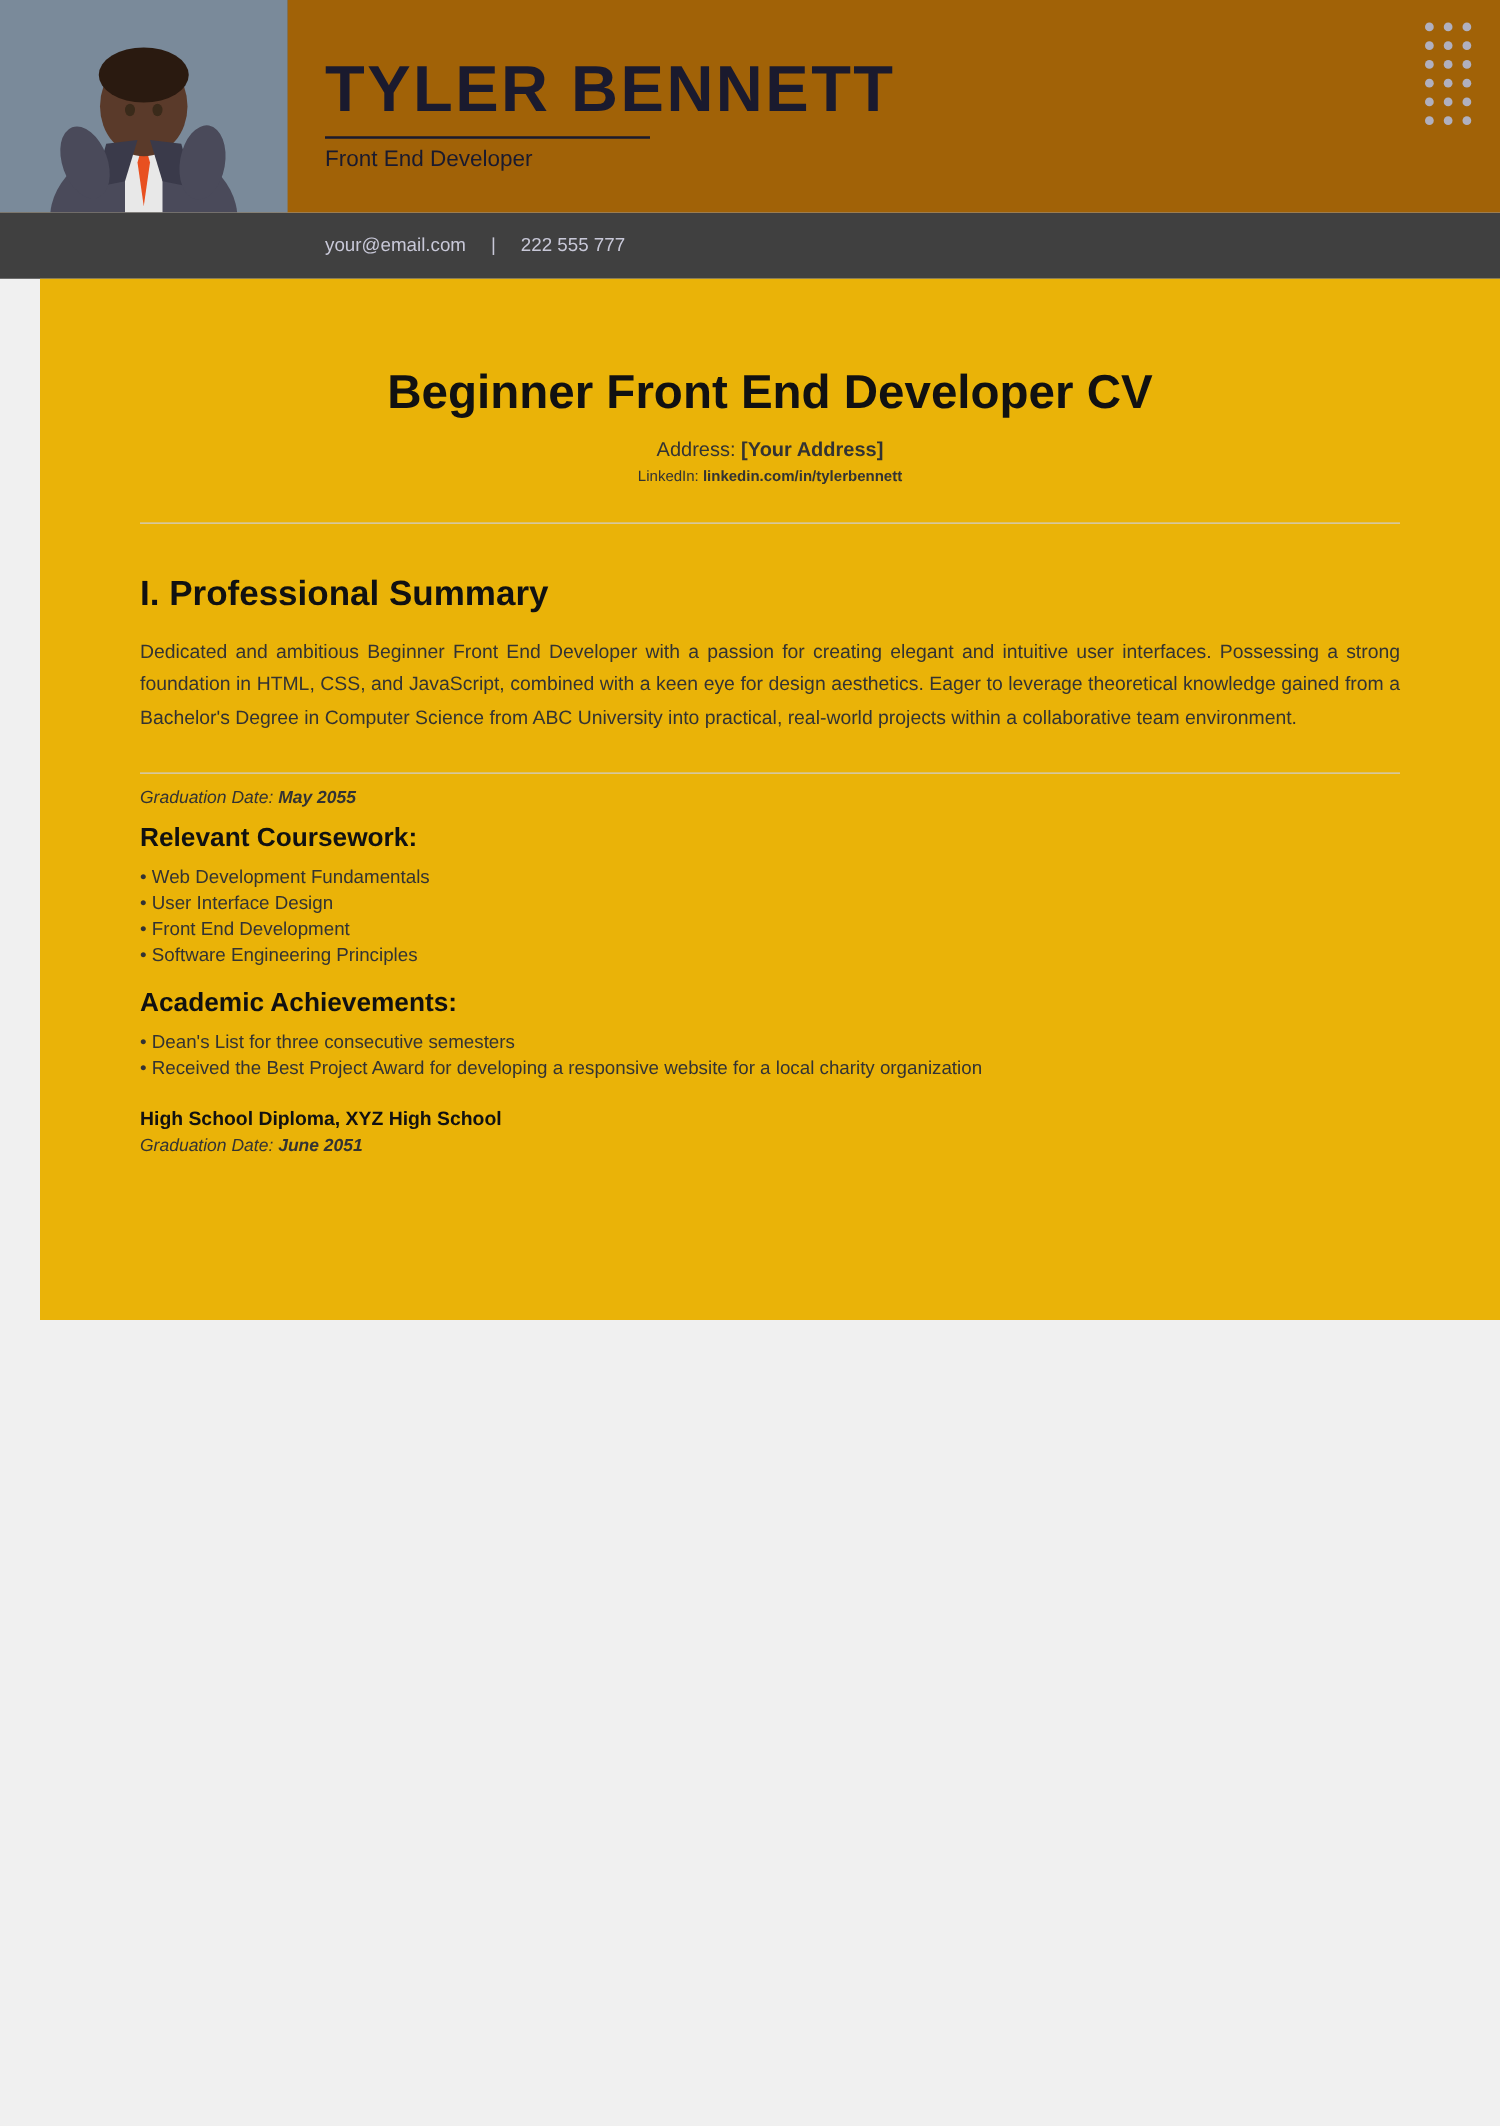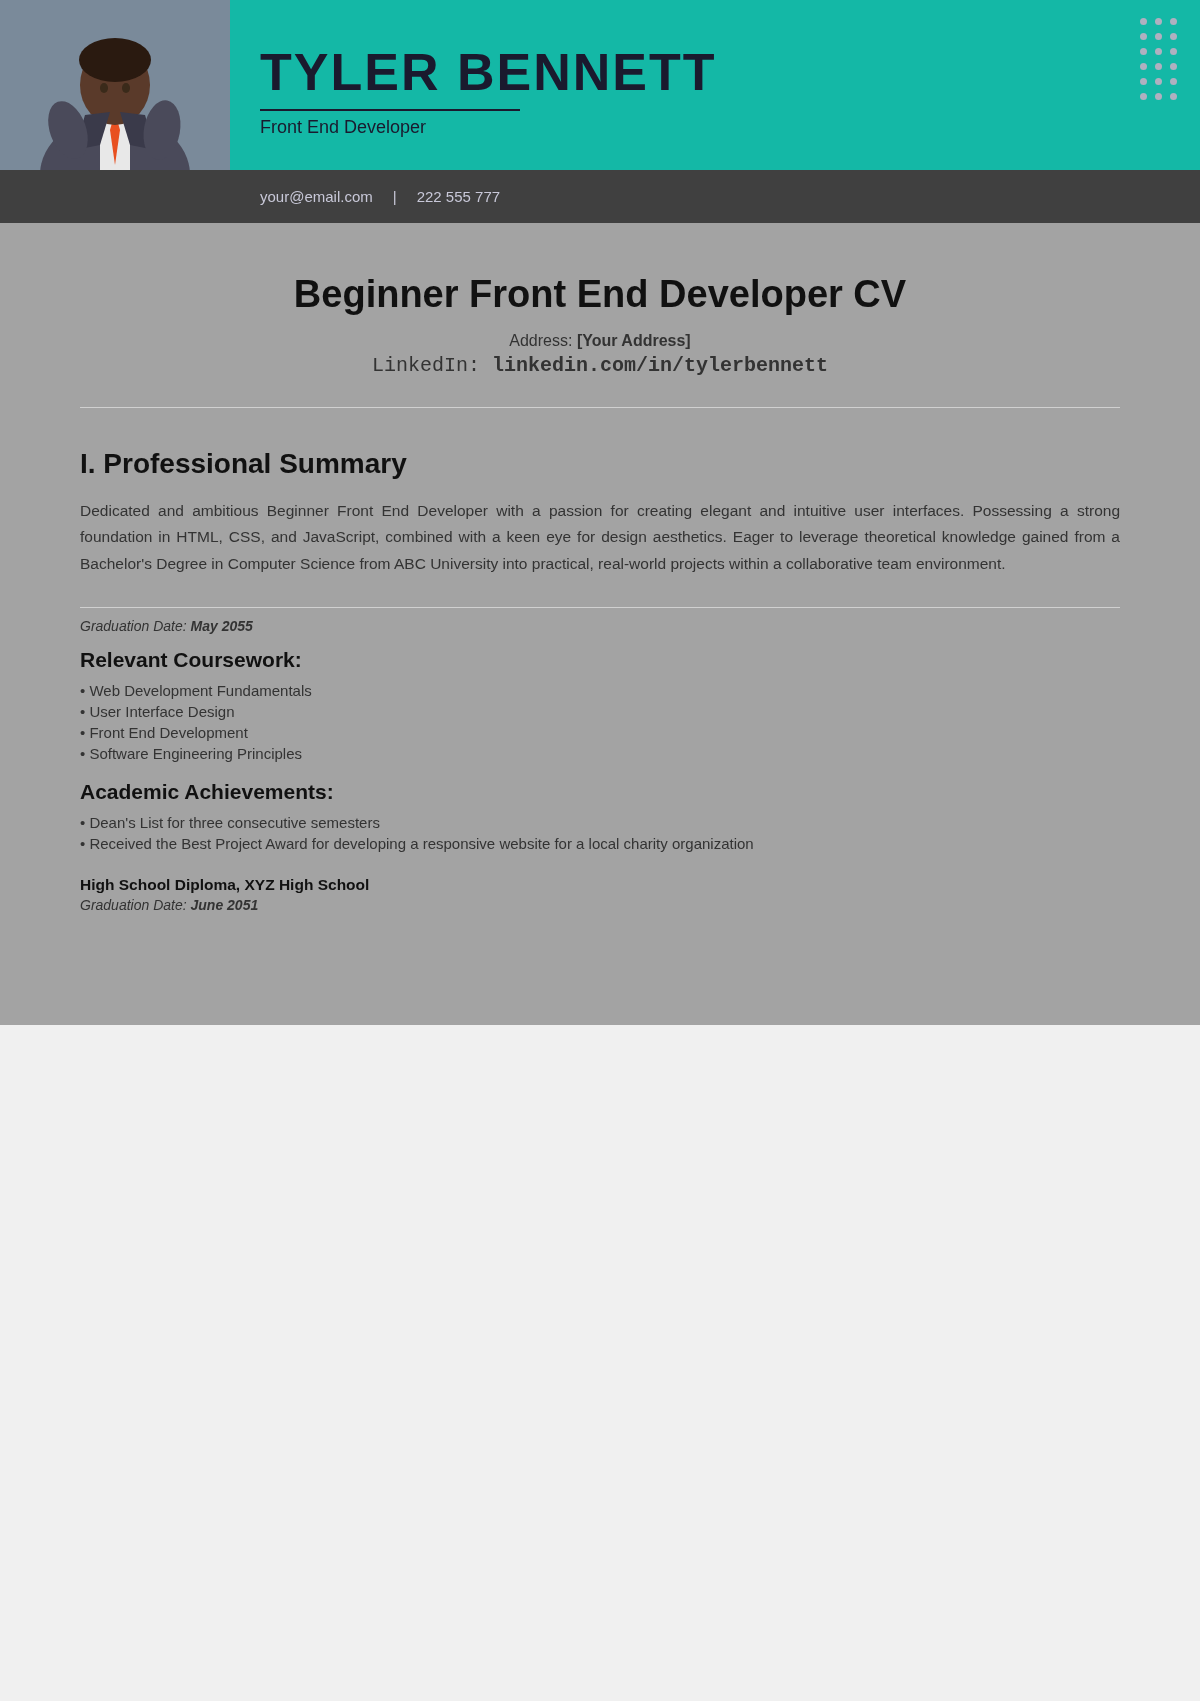--- a/index.html
+++ b/index.html
@@ -6,21 +6,21 @@
 
     body {
       font-family: Georgia, 'Times New Roman', serif;
       background: #f0f0f0;
       width: 1200px;
       min-height: 1701px;
     }
 
     
     .header-wrapper {
-      background: #14b8a6;
+      background: #a16207;
       display: flex;
       align-items: stretch;
       position: relative;
     }
 
     .photo-area {
       width: 230px;
       min-height: 140px;
       flex-shrink: 0;
       overflow: hidden;
@@ -122,22 +122,23 @@
     }
 
     .contact-phone {
       font-family: Arial, Helvetica, sans-serif;
       font-size: 15px;
       color: #c8c8d8;
     }
 
     
     .main-content {
-      background: #a3a3a3;
-      padding: 50px 80px;
+      background: #eab308;
+      padding: 70px 80px;
+      margin-left: 32px;
     }
 
     .page-title-section {
       text-align: center;
       padding-bottom: 30px;
       border-bottom: 1px solid #d0d0d0;
       margin-bottom: 40px;
     }
 
     .page-main-title {
@@ -157,22 +158,22 @@
 
     .address-label {
       font-weight: 400;
     }
 
     .address-value {
       font-weight: 700;
     }
 
     .linkedin-line {
-      font-family: Liberation Mono, monospace;
-      font-size: 20px;
+      font-family: Liberation Sans, sans-serif;
+      font-size: 12px;
       color: #333;
     }
 
     .linkedin-label {
       font-weight: 400;
     }
 
     .linkedin-value {
       font-weight: 700;
     }

